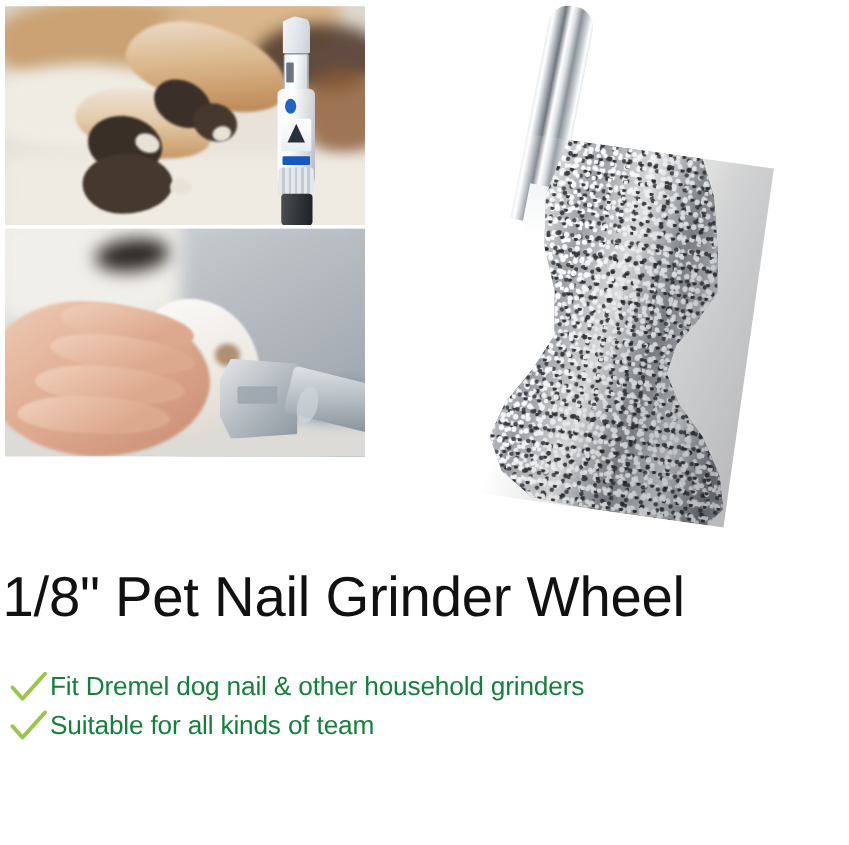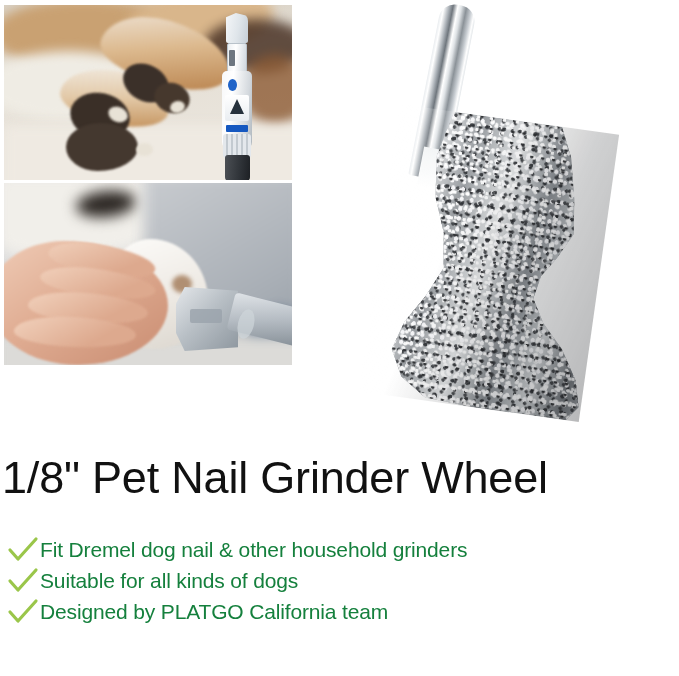--- a/index.html
+++ b/index.html
@@ -438,23 +438,17 @@
     <li class="feature-row">
       <svg class="check-icon" viewBox="0 0 34 28">
         <path d="M4 14 L12 23 L30 3" fill="none" stroke="#9ac64a" stroke-width="3.2" stroke-linecap="round" stroke-linejoin="round"></path>
       </svg>
       <span class="feature-text">Fit Dremel dog nail &amp; other household grinders</span>
     </li>
     <li class="feature-row">
       <svg class="check-icon" viewBox="0 0 34 28">
         <path d="M4 14 L12 23 L30 3" fill="none" stroke="#9ac64a" stroke-width="3.2" stroke-linecap="round" stroke-linejoin="round"></path>
       </svg>
-      <span class="feature-text">Suitable for all kinds of dogs</span>
-    </li>
-    <li class="feature-row">
-      <svg class="check-icon" viewBox="0 0 34 28">
-        <path d="M4 14 L12 23 L30 3" fill="none" stroke="#9ac64a" stroke-width="3.2" stroke-linecap="round" stroke-linejoin="round"></path>
-      </svg>
-      <span class="feature-text">Designed by PLATGO California team</span>
+      <span class="feature-text">Suitable for all kinds of team</span>
     </li>
   </ul>
 
 </div>
 
 </body></html>

